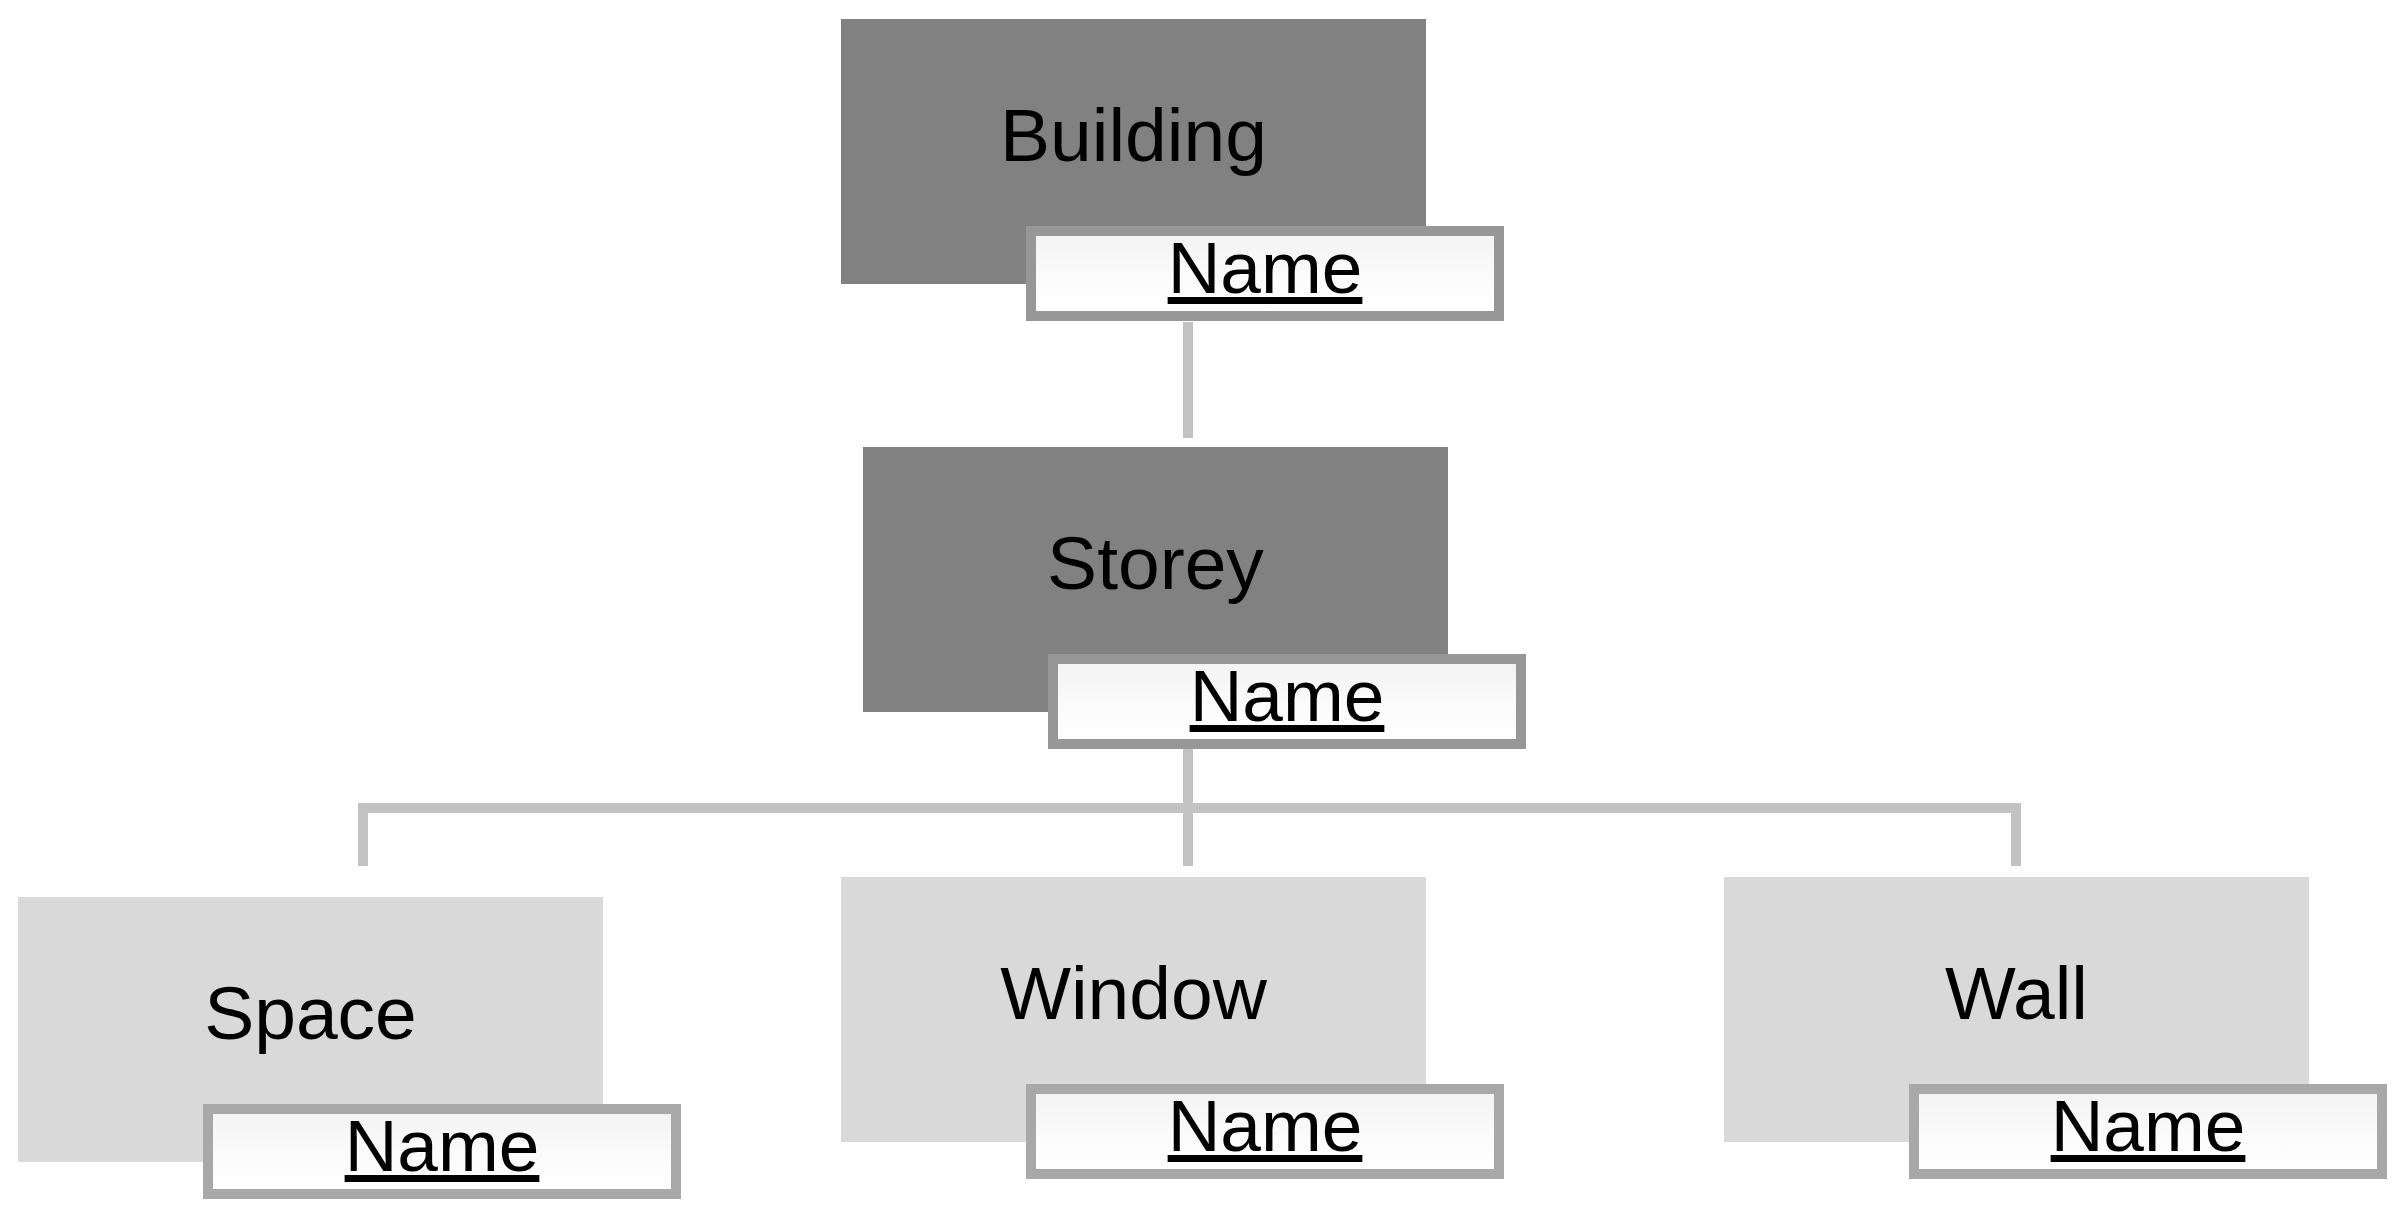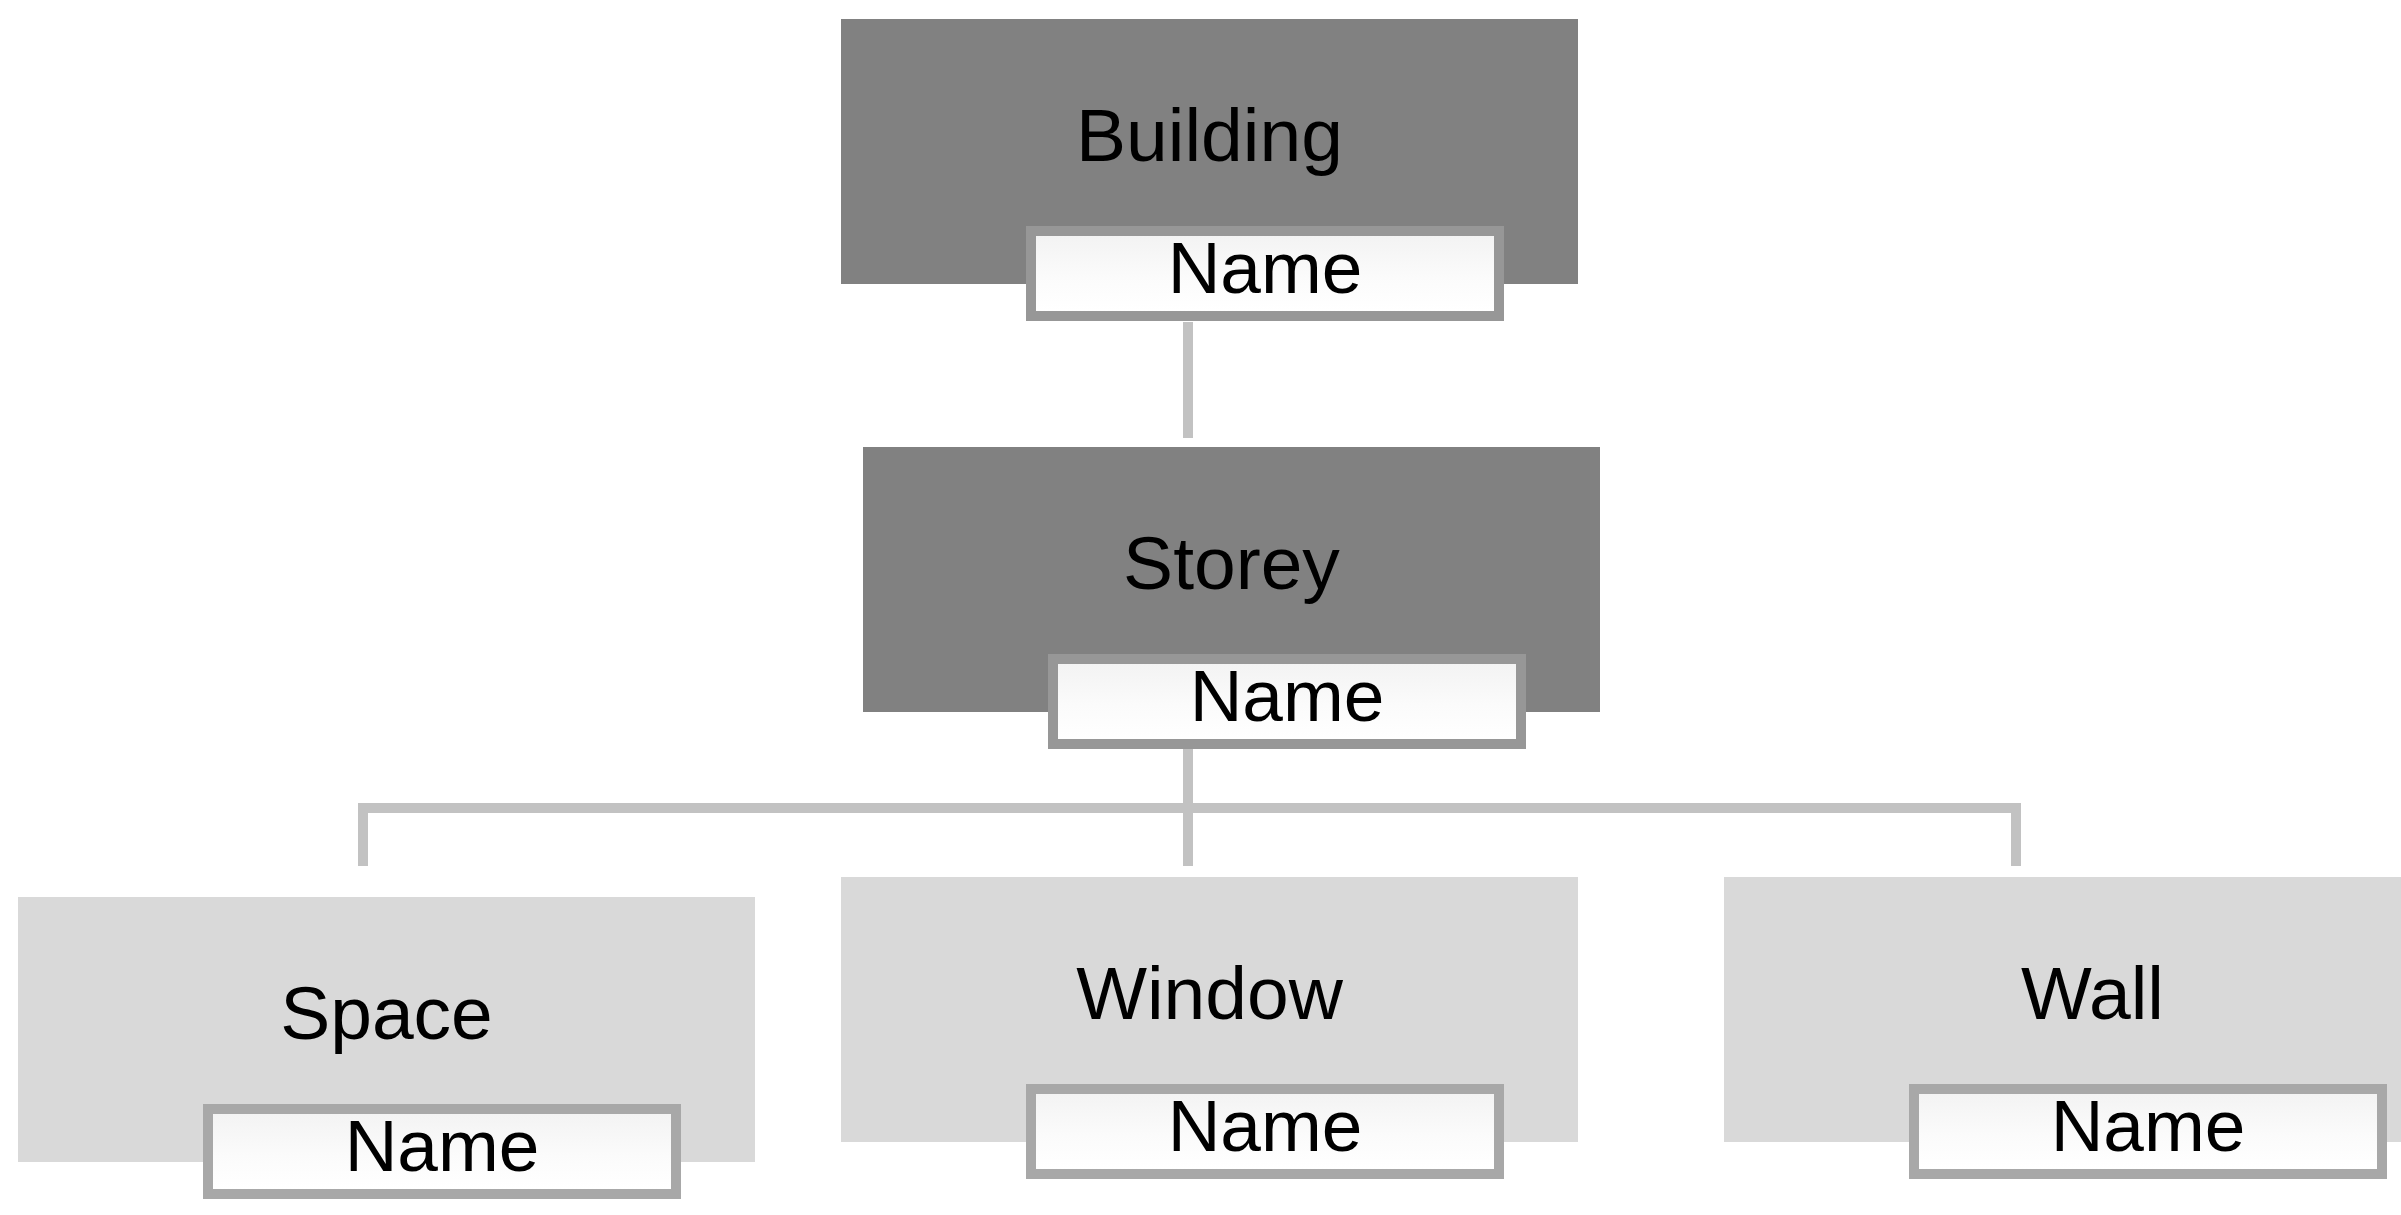--- a/index.html
+++ b/index.html
@@ -23,21 +23,21 @@
   }
   .conn-building-storey { left: 1183px; top: 322px; width: 10px; height: 116px; }
   .conn-storey-down     { left: 1183px; top: 749px; width: 10px; height: 117px; }
   .conn-rail            { left: 358px;  top: 803px; width: 1663px; height: 10px; }
   .conn-drop-space      { left: 358px;  top: 803px; width: 10px; height: 63px; }
   .conn-drop-wall       { left: 2011px; top: 803px; width: 10px; height: 63px; }
 
   
   .node {
     position: absolute;
-    width: 737px;
+    width: 585px;
     height: 265px;
   }
   .node-building { left: 841px;  top: 19px;  }
   .node-storey   { left: 841px;  top: 447px; margin-left: 22px; }
   .node-space    { left: 18px;   top: 877px; margin-top: 20px; }
   .node-window   { left: 841px;  top: 877px; }
   .node-wall     { left: 1724px; top: 877px; }
 
   .box {
     position: absolute;
@@ -64,20 +64,21 @@
     top: 207px;
     width: 478px;
     height: 95px;
     box-sizing: border-box;
     border: 10px solid #a0a0a0;
     background: linear-gradient(180deg, #f3f3f3 0%, #fbfbfb 55%, #ffffff 100%);
     display: flex;
     align-items: center;
     justify-content: center;
     padding-bottom: 12px;
+    text-decoration: underline;
   }
   .node.parent .plate { border-color: #979797; }
   .node.child  .plate { border-color: #a8a8a8; }
 
   .plate-label {
     font-size: 73px;
     line-height: 1;
     color: #000000;
     white-space: nowrap;
   }

